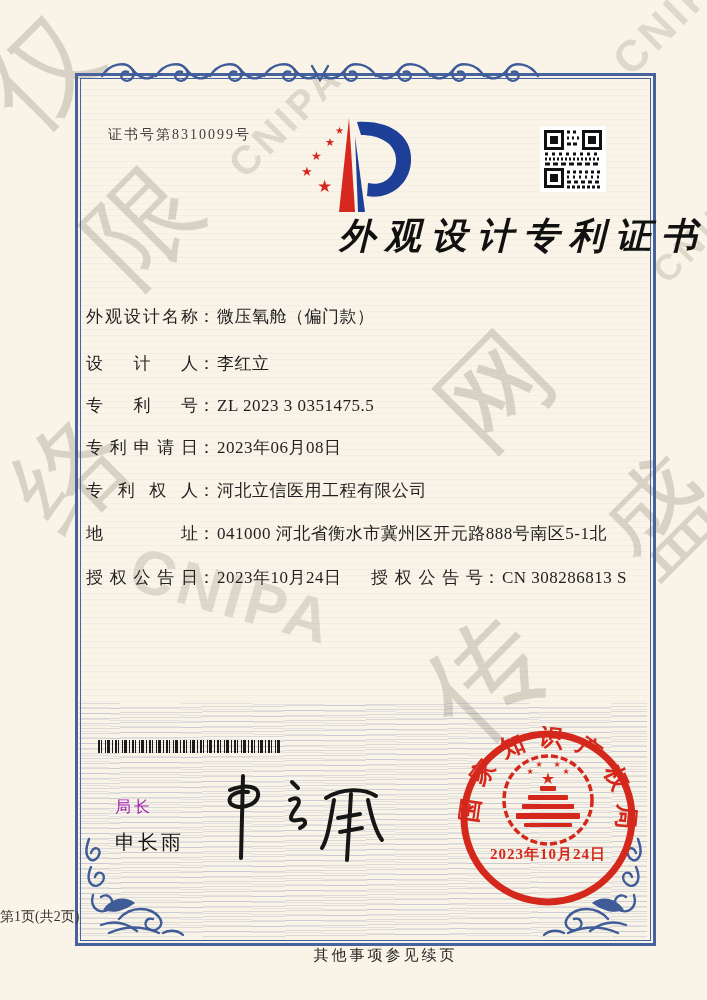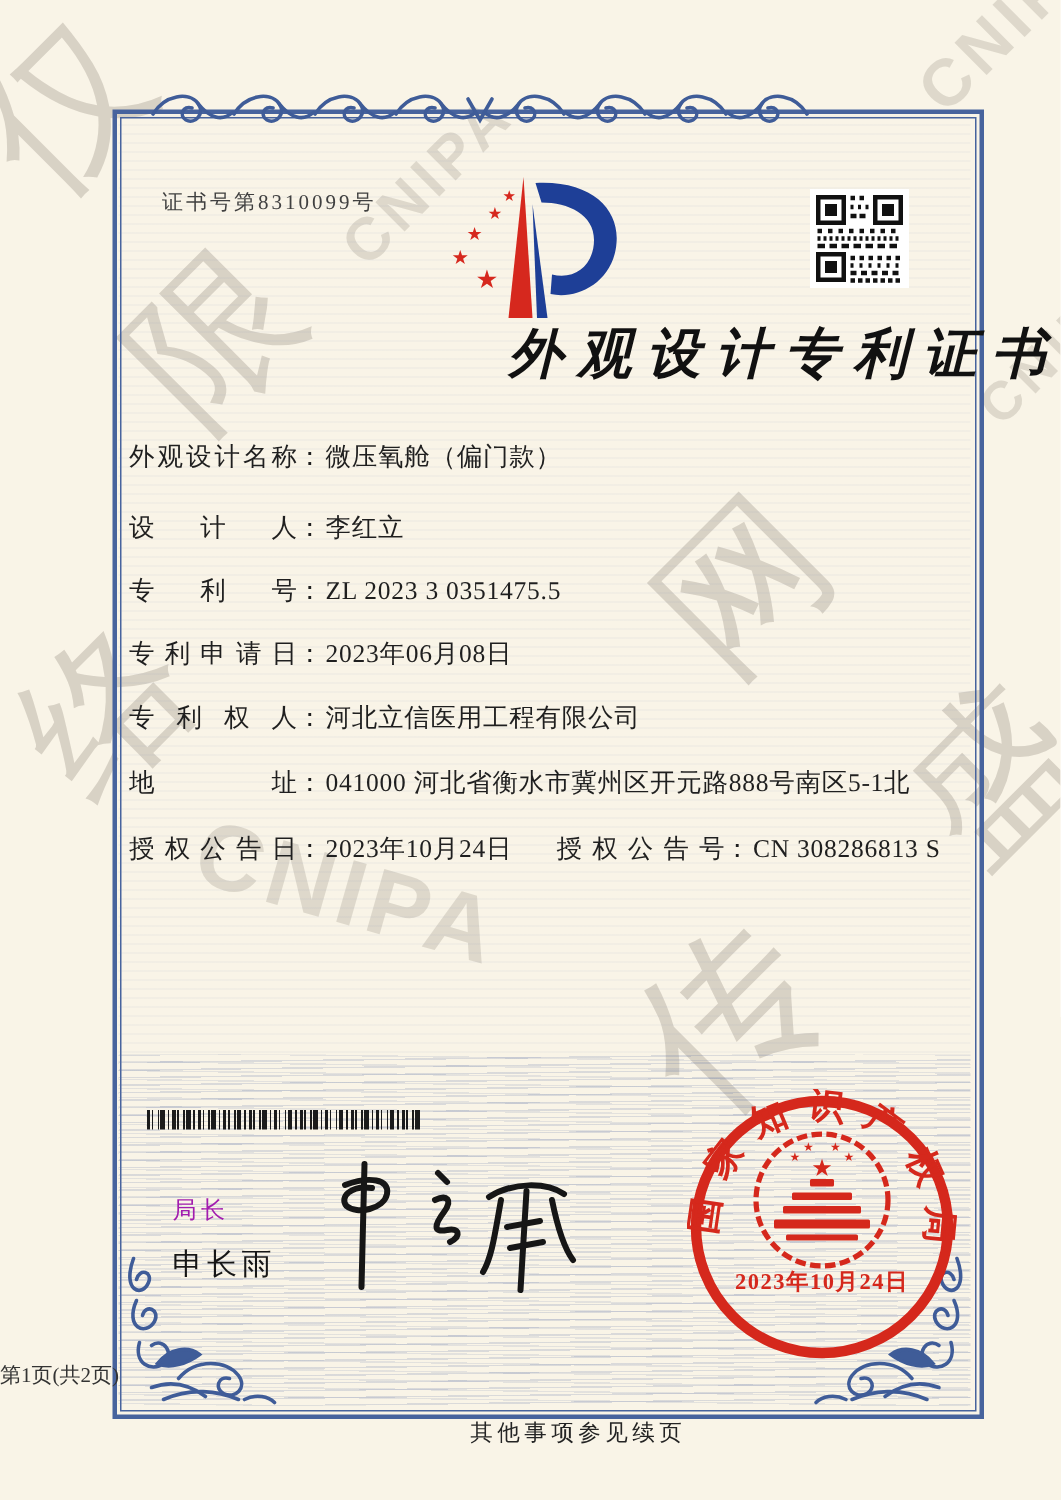--- a/index.html
+++ b/index.html
@@ -44,21 +44,21 @@
   .flourish.fr{left:542px; top:833px; transform:scaleX(-1);}
   
   .certno{position:absolute; left:108px; top:126px; font-size:14px; letter-spacing:2px;
           color:#404040; z-index:5;}
   .logo{position:absolute; left:285px; top:112px; width:140px; height:106px; z-index:5;}
   .qr{position:absolute; left:540px; top:126px; width:66px; height:66px; z-index:5; background:#fff;}
   .title{position:absolute; left:0; top:212px; width:707px; text-align:right;
          font-size:36px; font-weight:bold; letter-spacing:10px; color:#111; z-index:5;font-style:italic;}
   
   .frow{position:absolute; left:86px; width:540px; font-size:17px; color:#1f1f1f; z-index:5;
-        white-space:nowrap;}
+        white-space:nowrap;margin-top:12px;}
   .flabel{display:inline-block; width:112px; text-align:justify; text-align-last:justify;
           vertical-align:bottom;}
   .colon{display:inline-block; margin-right:2px;}
   .fvalue{letter-spacing:0.5px;}
   .r1{top:293px}.r2{top:340px}.r3{top:382px}.r4{top:424px}.r5{top:467px}.r6{top:510px}.r7{top:554px}
   .grp2{position:absolute; left:285px; top:0;}
   
   .bodytext{position:absolute; left:88px; top:592px; width:546px; z-index:5;
             font-size:14.5px; line-height:21.5px; color:#1f1f1f;}
   .bodytext p{margin:0 0 1px 0; text-indent:2em; text-align:justify;}

